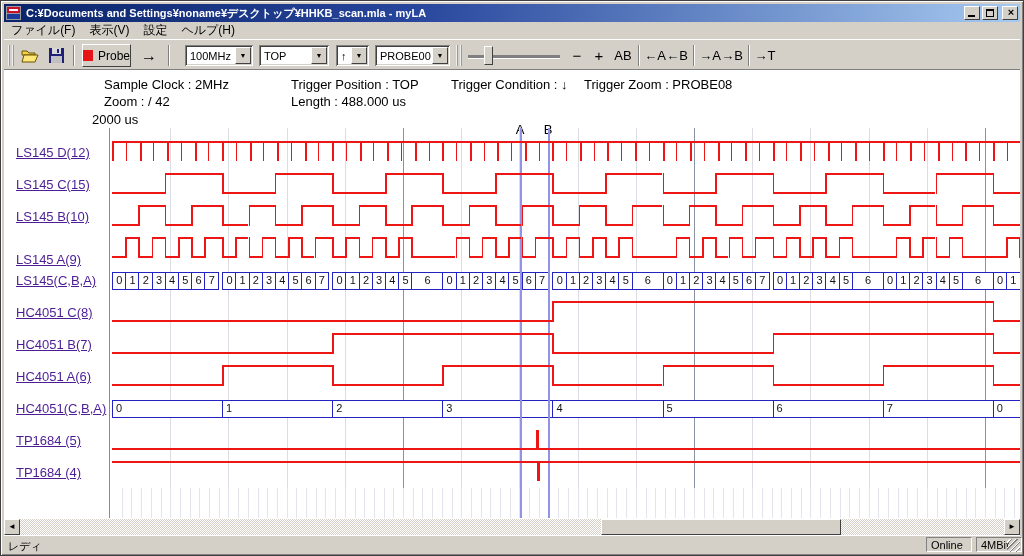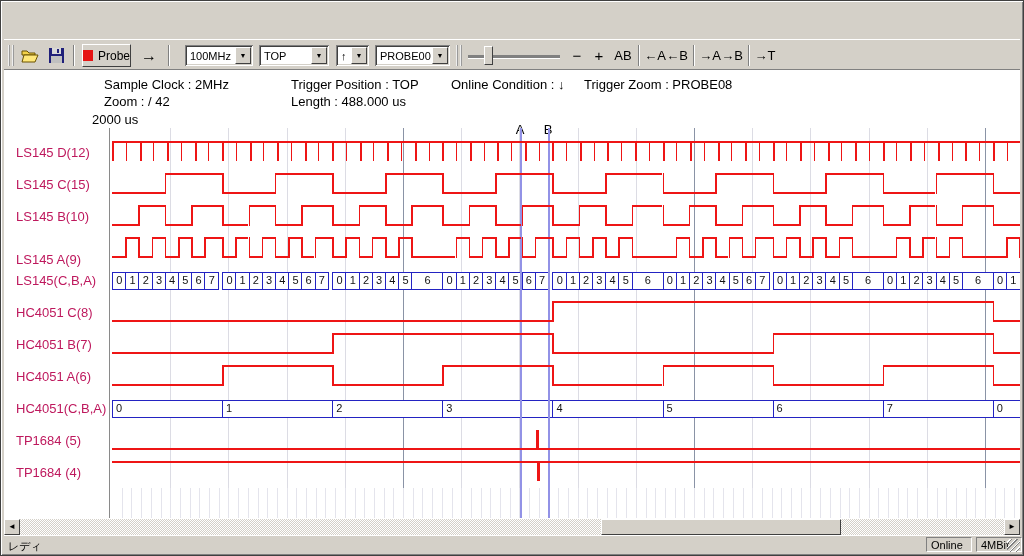--- a/index.html
+++ b/index.html
@@ -52,21 +52,21 @@
   #plot div{position:absolute;}
   .wv{background:#ee1515;}
   .grid{background:#dcdce4;}
   .grid.dark{background:#8a93a6;}
   .minor{background:#e4e4ec;}
   .pedge{background:#8a8a8a;}
   .cursor{background:#9292e6;}
   .busbox{border:1.5px solid #2323c2;background:#fff;color:#111;
     font:11px/14px "Liberation Sans",sans-serif;text-align:center;overflow:hidden;}
   .busbox.hcb{text-align:left;padding-left:3px;}
-  .chlabel{position:absolute;font-size:13px;color:#be185d;white-space:nowrap;}
+  .chlabel{position:absolute;font-size:13px;color:#4c1d95;white-space:nowrap;text-decoration:underline;}
   .cursorlabel{position:absolute;top:52px;width:14px;text-align:center;font-size:13px;color:#000;}
   
   .hscroll{position:absolute;left:3px;top:518px;right:3px;height:16px;
     background-color:#d4d0c8;
     background-image:linear-gradient(45deg,#fff 25%,transparent 25%,transparent 75%,#fff 75%),
                      linear-gradient(45deg,#fff 25%,transparent 25%,transparent 75%,#fff 75%);
     background-size:2px 2px;background-position:0 0,1px 1px;}
   .sbtn{position:absolute;top:0;width:16px;height:16px;background:#d4d0c8;border:1px solid;
     border-color:#fff #404040 #404040 #fff;text-align:center;font-size:8px;line-height:14px;color:#000;}
   .sthumb{position:absolute;top:0;height:16px;background:#d4d0c8;border:1px solid;
@@ -78,21 +78,45 @@
   .spanel{position:absolute;top:1px;height:15px;border:1px solid;border-color:#808080 #fff #fff #808080;
     padding:1px 4px;}
   .sgrip{position:absolute;right:0;bottom:0;width:13px;height:13px;
     background:repeating-linear-gradient(135deg,transparent 0 2px,#fff 2px 3px,#808080 3px 4px);}
 </style>
 </head>
 <body>
 
 <div class="window">
 
-
+  <div class="titlebar">
+    <svg class="appicon" viewBox="0 0 16 16">
+      <rect x="0" y="1" width="15" height="14" fill="#9a9a9a"></rect>
+      <rect x="1" y="2" width="13" height="6" fill="#c8102e"></rect>
+      <rect x="1" y="9" width="13" height="5" fill="#1a3a9c"></rect>
+      <rect x="3" y="4" width="9" height="2" fill="#fff"></rect>
+    </svg>
+    <span class="ttext">C:¥Documents and Settings¥noname¥デスクトップ¥HHKB_scan.mla - myLA</span>
+    <span class="winbtn">
+        <span class="glyph-min"></span>
+      </span>
+    <span class="winbtn">
+        <span class="glyph-max"></span>
+      </span>
+    <span class="winbtn close">
+        <span class="glyph-close">×</span>
+      </span>
+  </div>
+
+  <div class="menubar">
+    <span class="menuitem">ファイル(F)</span>
+    <span class="menuitem">表示(V)</span>
+    <span class="menuitem">設定</span>
+    <span class="menuitem">ヘルプ(H)</span>
+  </div>
 
   <div class="toolbar">
     <span class="grip" style="left:4px"></span>
 
     <span class="tbtn" style="left:13px;width:26px">
       <svg width="18" height="15" viewBox="0 0 18 15">
         <path d="M1 3 h5 l2 2 h6 v2 H1 z" fill="#f2d14a" stroke="#6b5200" stroke-width="1"></path>
         <path d="M3 7 h14 l-3 7 H1 z" fill="#ffe87a" stroke="#6b5200" stroke-width="1"></path>
       </svg>
     </span>
@@ -152,21 +176,21 @@
     <span class="flatbtn" style="left:716px;width:24px">→B</span>
 
     <span class="tsep" style="left:744px"></span>
 
     <span class="flatbtn" style="left:749px;width:24px">→T</span>
   </div>
 
   <div class="content">
     <span class="itext" style="left:100px;top:7px">Sample Clock : 2MHz</span>
     <span class="itext" style="left:287px;top:7px">Trigger Position : TOP</span>
-    <span class="itext" style="left:447px;top:7px">Online Condition : ↓</span>
+    <span class="itext" style="left:447px;top:7px">Trigger Condition : ↓</span>
     <span class="itext" style="left:580px;top:7px">Trigger Zoom : PROBE08</span>
     <span class="itext" style="left:100px;top:24px">Zoom : /  42</span>
     <span class="itext" style="left:287px;top:24px">Length : 488.000 us</span>
     <span class="itext" style="left:88px;top:42px">2000 us</span>
 
     <span class="cursorlabel" style="left:509px">A</span>
     <span class="cursorlabel" style="left:537px">B</span>
 
     <div id="plot">
         <div class="pedge" style="left: 105px; top: 58px; width: 1px; height: 390px;"></div>

